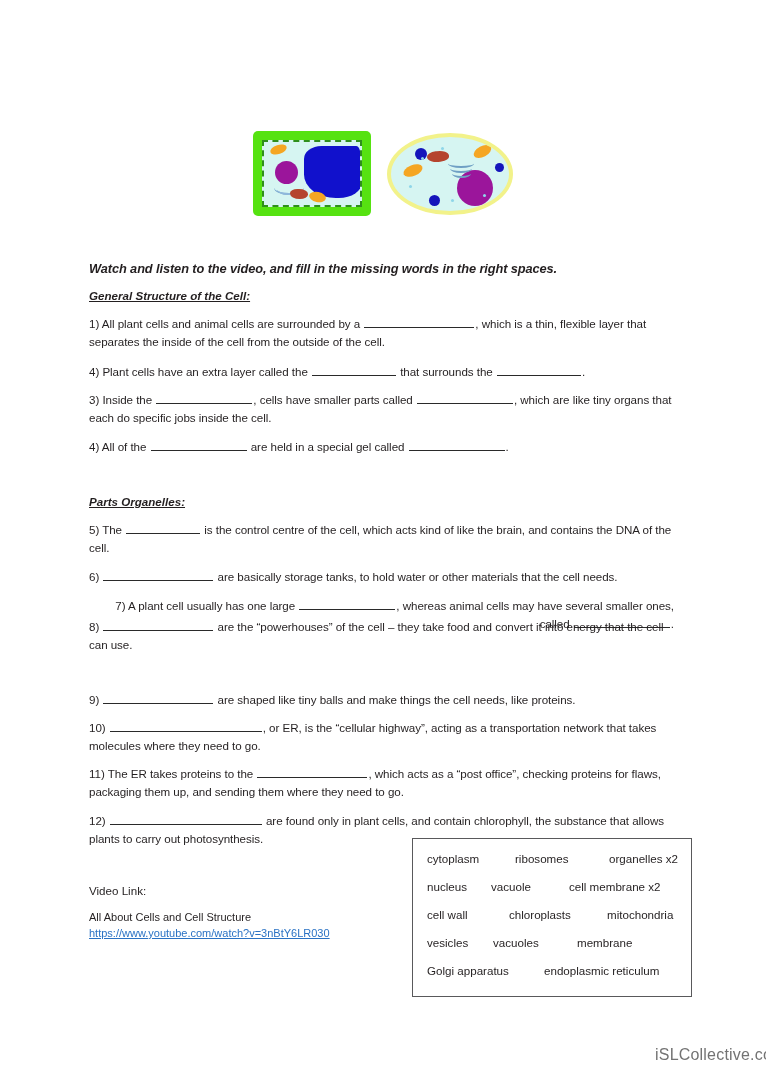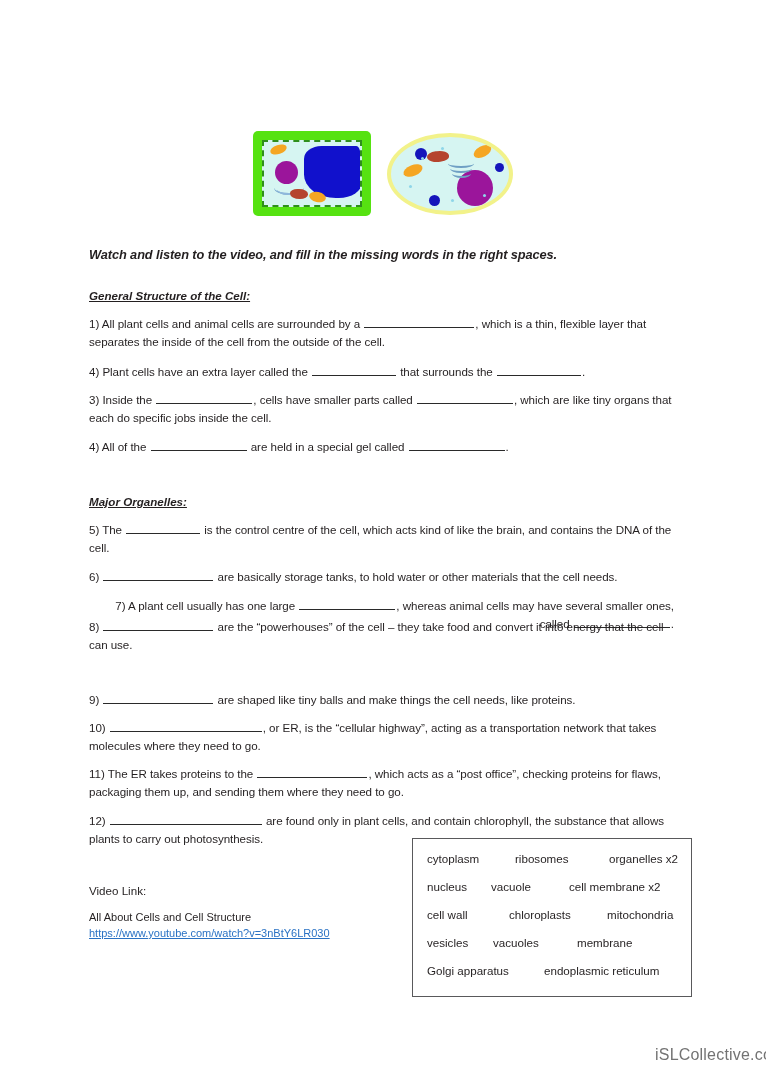--- a/index.html
+++ b/index.html
@@ -225,21 +225,21 @@
     background: #8fd6e8;
     border-radius: 50%;
     width: 3px;
     height: 3px;
   }
 
   
   .instruction {
     position: absolute;
     left: 89px;
-    top: 247px;
+    top: 261px;
     width: 590px;
     font-size: 12.8px;
     font-style: italic;
     font-weight: 600;
     color: #231f20;
     letter-spacing: -0.1px;
   }
   .section-head {
     position: absolute;
     left: 89px;
@@ -385,21 +385,21 @@
 </div>
 
 <div class="q" style="top:391px;">
   <span>3) Inside the </span><span class="blank b-lg"></span><span>, cells have smaller parts called </span><span class="blank b-lg"></span><span>, which are like tiny organs that each do specific jobs inside the cell.</span>
 </div>
 
 <div class="q" style="top:438px;">
   <span>4) All of the </span><span class="blank b-lg"></span><span> are held in a special gel called </span><span class="blank b-lg"></span><span>.</span>
 </div>
 
-<div class="section-head sec-organelles">Major Organelles:</div>
+<div class="section-head sec-organelles">Parts Organelles:</div>
 
 <div class="q" style="top:521px;">
   <span>5) The </span><span class="blank b-sm"></span><span> is the control centre of the cell, which acts kind of like the brain, and contains the DNA of the cell.</span>
 </div>
 
 <div class="q" style="top:568px;">
   <span>6) </span><span class="blank b-xl"></span><span> are basically storage tanks, to hold water or other materials that the cell needs.</span>
 </div>
 
 <div class="q" style="top:597px;text-align:right;">

